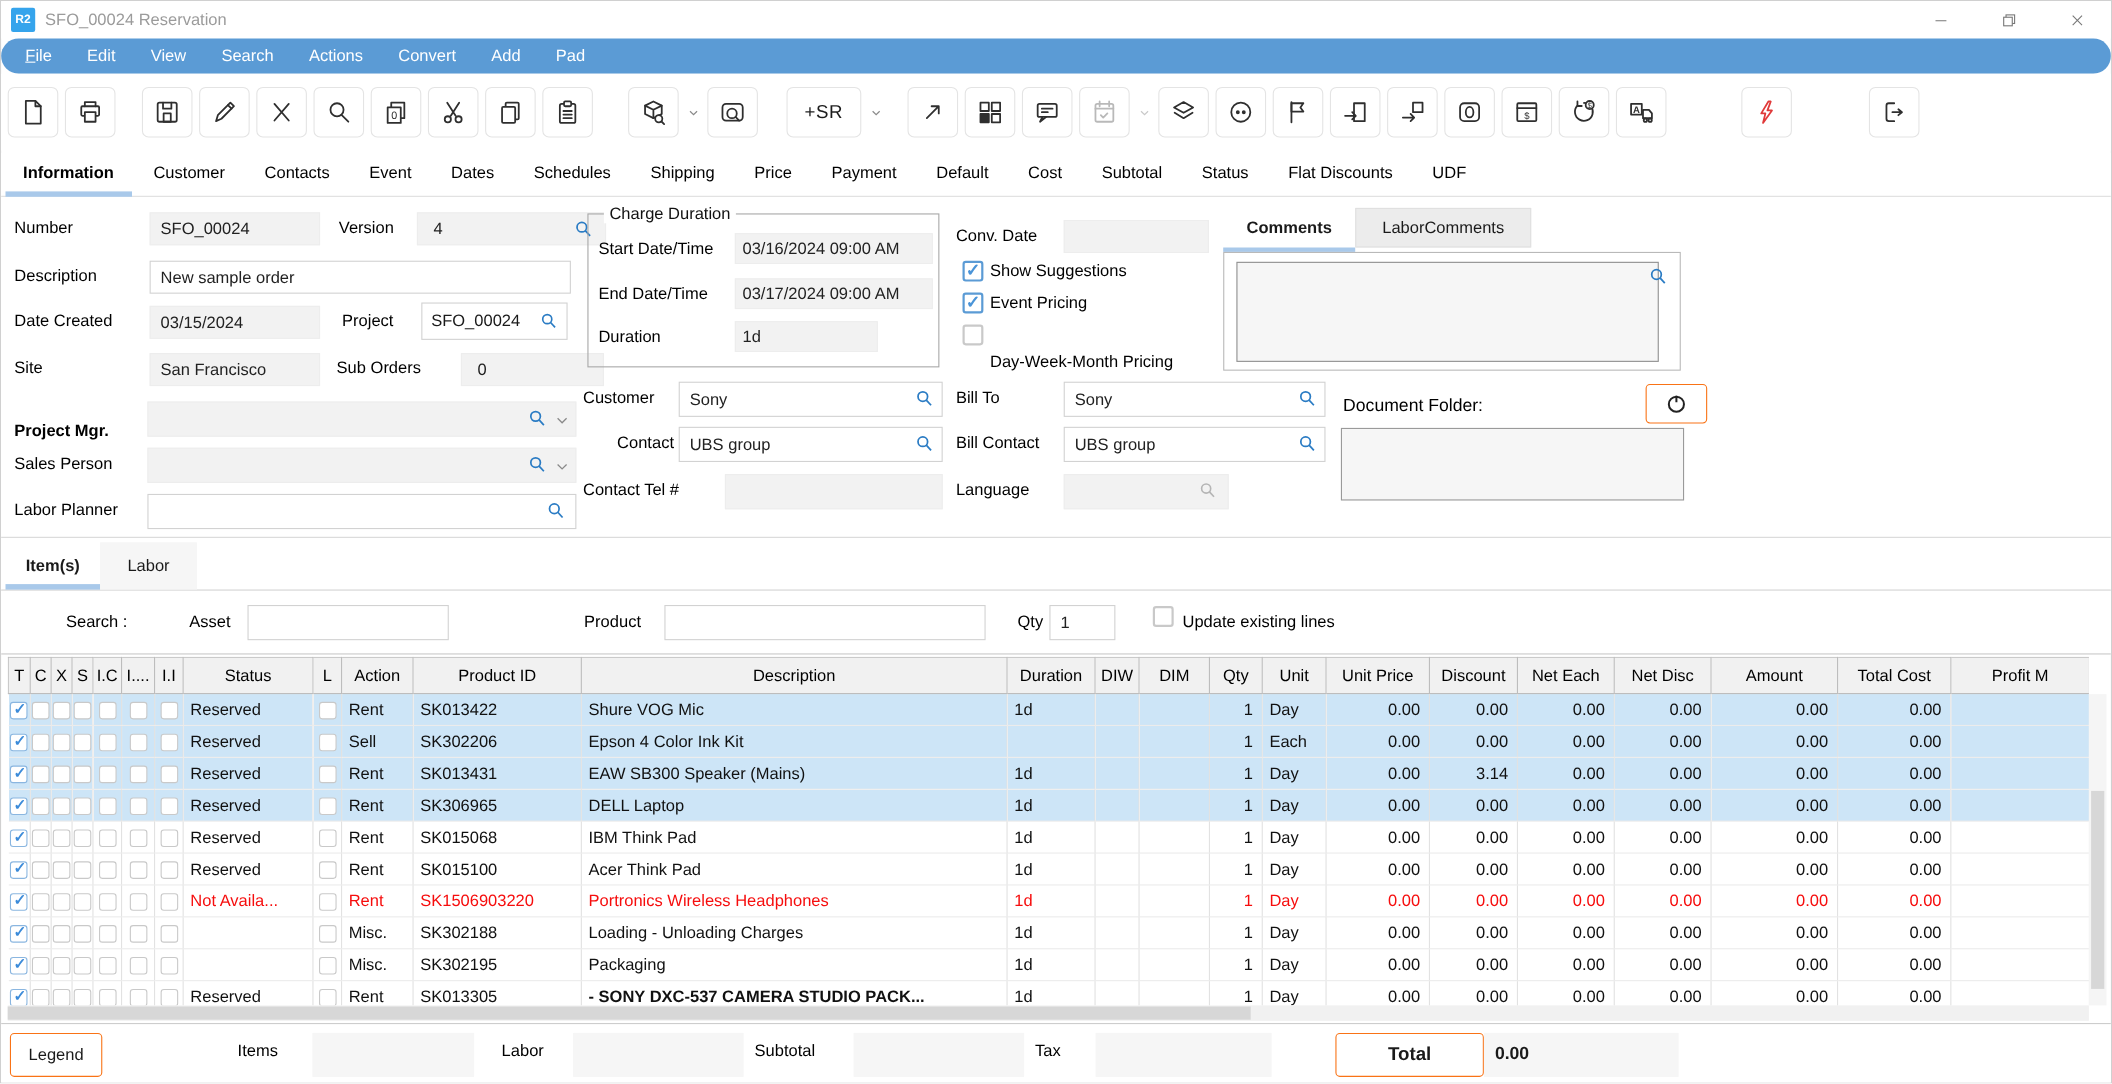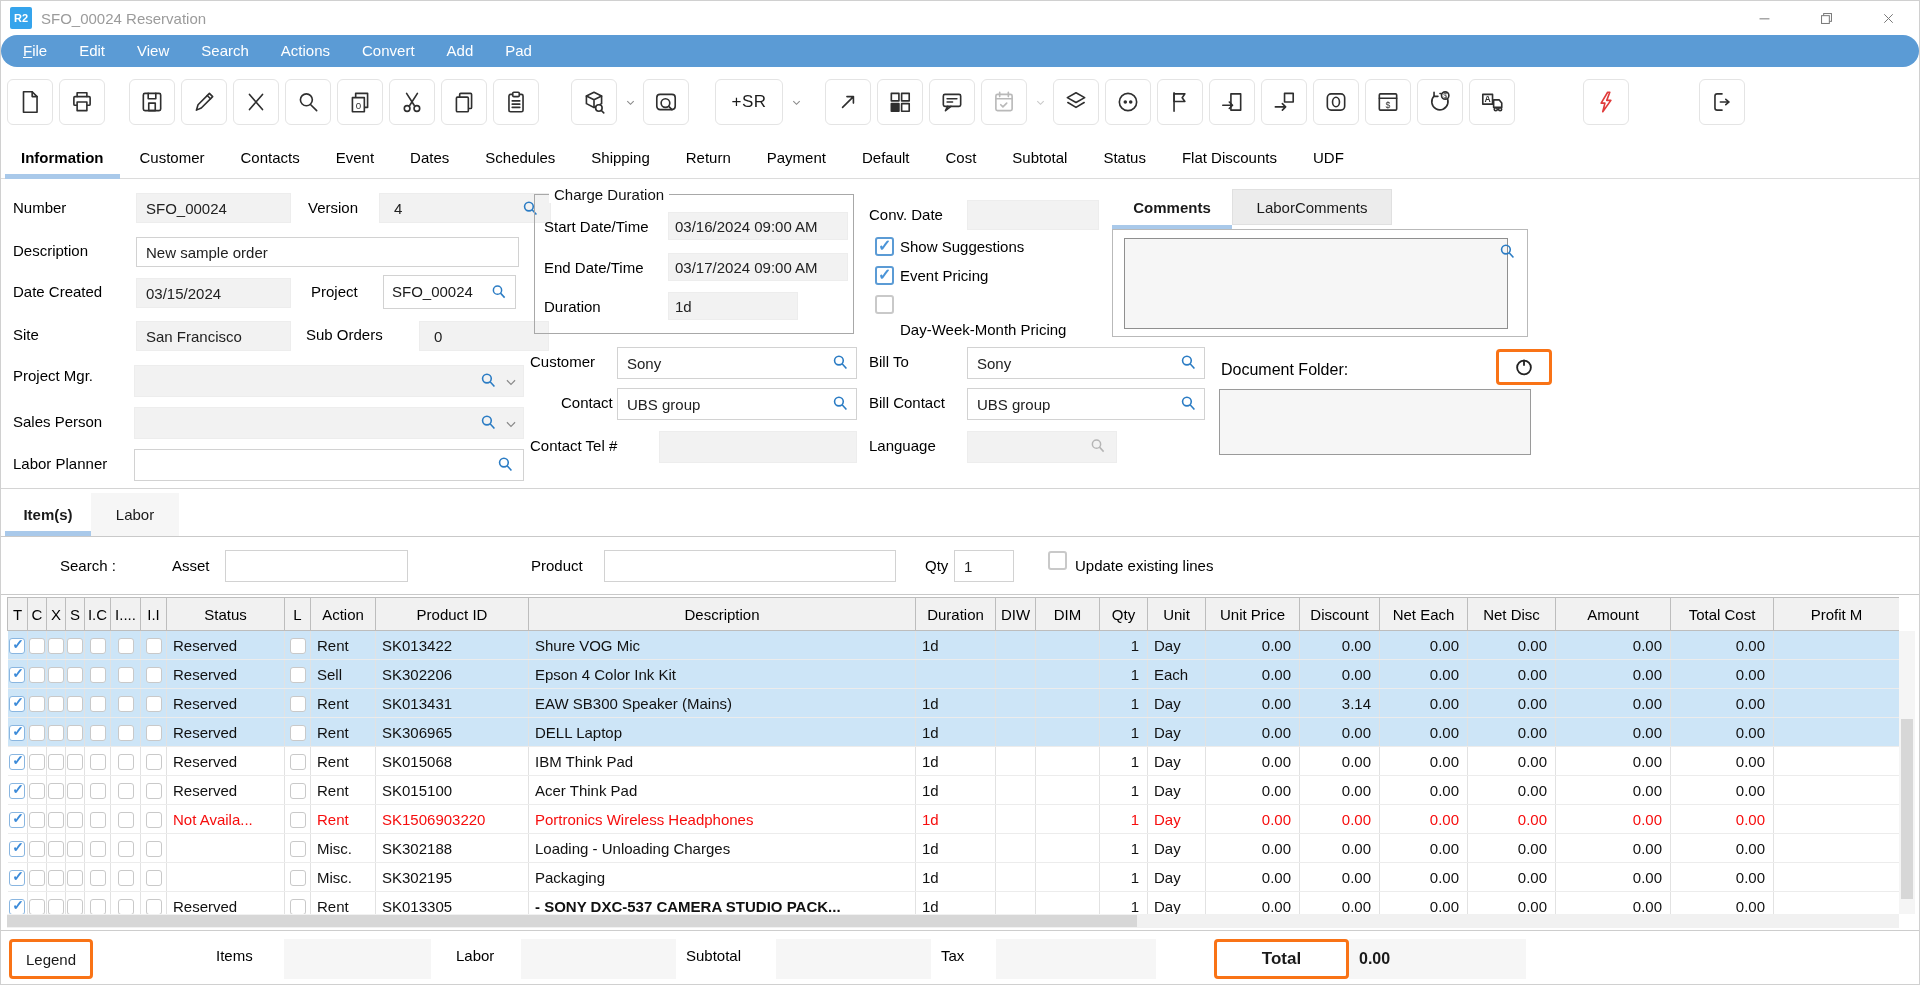--- a/index.html
+++ b/index.html
@@ -98,21 +98,21 @@
   .cb.on::after { content:"\2713"; position:absolute; left:2px; top:-3px; color:#3c8bd9;
     font-size:14px; font-weight:bold; }
   .hscroll { position:absolute; left:6px; top:913px; width:1892px; height:14px; background:#f1f1f1; }
   .hthumb { position:absolute; left:0; top:1px; width:1130px; height:12px; background:#d7d7d7; }
   .vscroll { position:absolute; left:1898px; top:630px; width:16px; height:283px; background:#f5f5f5; }
   .vthumb { position:absolute; left:2px; top:88px; width:12px; height:180px; background:#d7d7d7; }
 
   
   .bottombar { position:absolute; left:0; top:929px; right:0; height:56px; background:#fff;
     border-top:1px solid #cdcdcd; font-size:15px; }
-  .btn { position:absolute; background:#fff; border:3px solid #f97316; border-radius:4px;
+  .btn { position:absolute; background:#fff; border:1px solid #f97316; border-radius:4px;
     display:flex; align-items:center; justify-content:center; }
   .graybox { position:absolute; height:40px; background:#f6f6f6; display:flex; align-items:center;
     padding:0 10px; }
 </style>
 </head>
 <body>
 
 <div id="win">
 
   <div class="titlebar">
@@ -349,21 +349,21 @@
     </div>
 
   <div class="tabbar">
       <div class="tab selected">Information</div>
       <div class="tab">Customer</div>
       <div class="tab">Contacts</div>
       <div class="tab">Event</div>
       <div class="tab">Dates</div>
       <div class="tab">Schedules</div>
       <div class="tab">Shipping</div>
-      <div class="tab">Return</div>
+      <div class="tab">Price</div>
       <div class="tab">Payment</div>
       <div class="tab">Default</div>
       <div class="tab">Cost</div>
       <div class="tab">Subtotal</div>
       <div class="tab">Status</div>
       <div class="tab">Flat Discounts</div>
       <div class="tab">UDF</div>
     </div>
 
   <div class="form">
@@ -396,21 +396,21 @@
           </svg>
         </span>
     </div>
 
     <div class="lbl" style="left:12px; top:147px;">Site</div>
     <div class="box ro" style="left:135px; top:142px; width:155px;">San Francisco</div>
 
     <div class="lbl" style="left:305px; top:147px;">Sub Orders</div>
     <div class="box ro" style="left:418px; top:142px; width:130px; padding-left:14px;">0</div>
 
-    <div class="lbl" style="left:12px; top:188px;">Project Mgr.</div>
+    <div class="lbl" style="left:12px; top:204px;font-weight:bold;">Project Mgr.</div>
     <div class="box ro" style="left:133px; top:186px; width:390px; height:32px;"></div>
     <span class="mag-abs" style="left:478px; top:192px;">
       <svg width="19" height="19" viewBox="0 0 24 24" fill="none" stroke="#2b7cc4" stroke-width="2">
           <circle cx="10" cy="9.5" r="5.5"></circle>
           <path d="M14 13.5L19.5 19.5"></path>
         </svg>
       </span>
     <span class="mag-abs" style="left:503px; top:196px;">
       <svg width="14" height="14" viewBox="0 0 24 24" fill="none" stroke="#8a8a8a" stroke-width="2">
           <path d="M5 9l7 7 7-7"></path>

